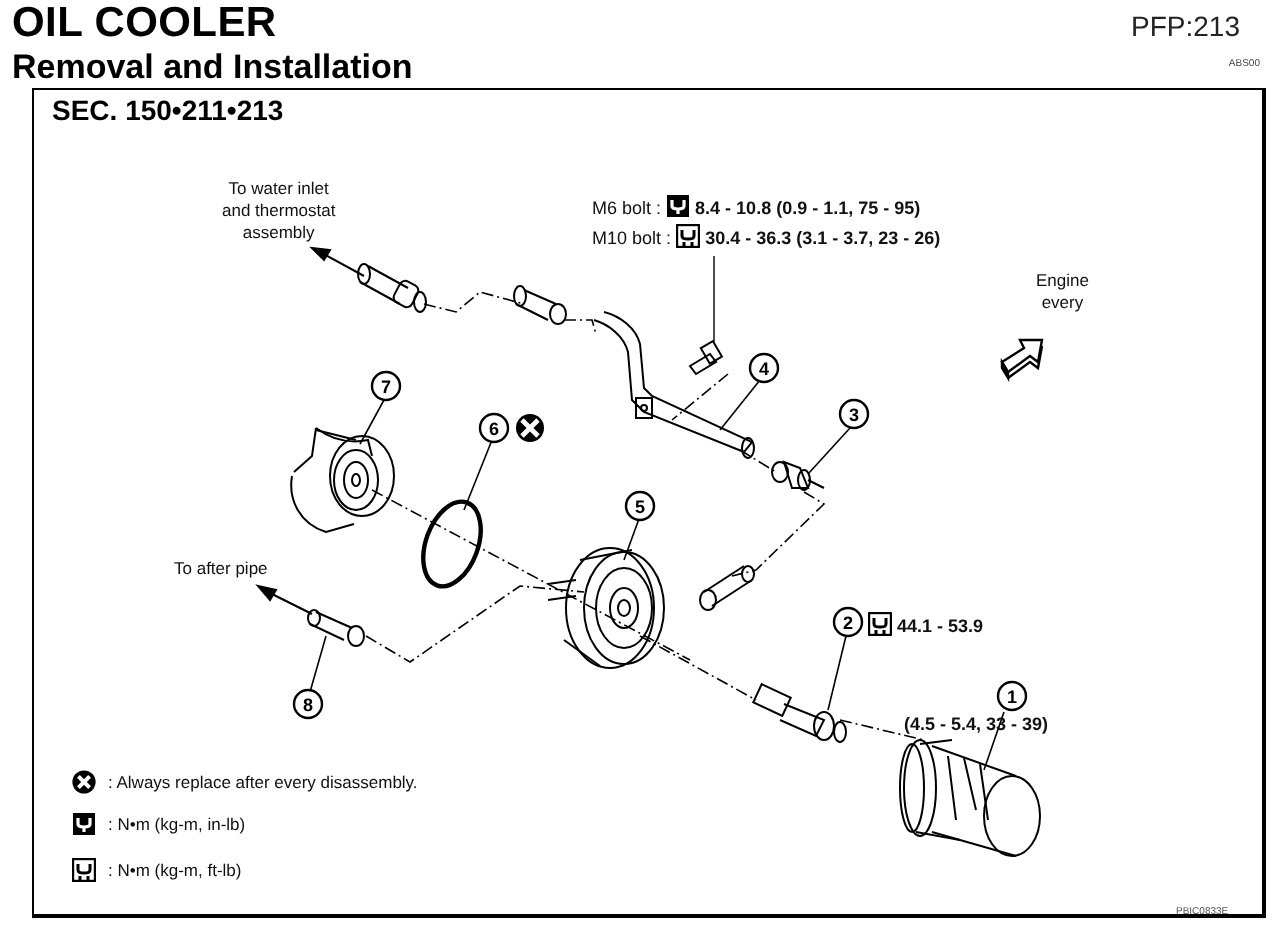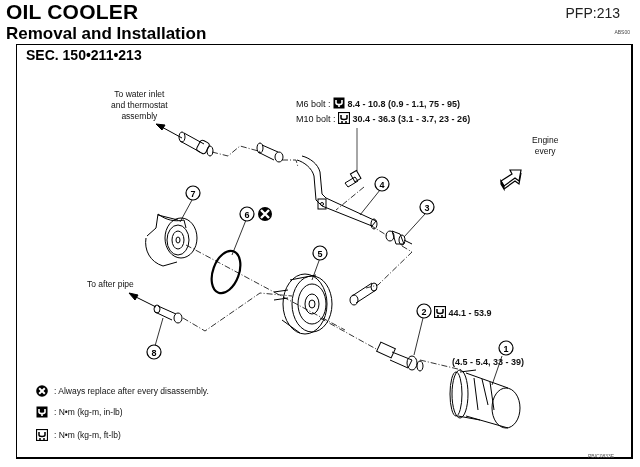--- a/index.html
+++ b/index.html
@@ -197,21 +197,21 @@
     <path d="M261,210 L269,218 M269,210 L261,218" stroke="#fff" stroke-width="2.4"></path>
   </g>
 </svg>
 
 <div class="lbl" style="left:111px;top:89px;">
   <div>To water inlet</div>
   <div>and thermostat</div>
   <div>assembly</div>
 </div>
 <div class="lbl" style="left:87px;top:279px;">To after pipe</div>
-<div class="lbl" style="left:532px;top:135px;">
+<div class="lbl" style="left:518px;top:135px;">
   <div>Engine</div>
   <div>every</div>
 </div>
 
 <div class="torq" style="left:296px;top:97px;">
   <span class="bl">M6 bolt :</span>
   <svg class="ico" viewBox="0 0 12 12" style="vertical-align:-2px">
     <rect x="0.5" y="0.5" width="11" height="11" fill="#000"></rect>
     <path d="M3,3 L3,6 C3,8 9,8 9,6 L9,3 M6,7 L6,10" stroke="#fff" stroke-width="1.6" fill="none"></path>
   </svg>

